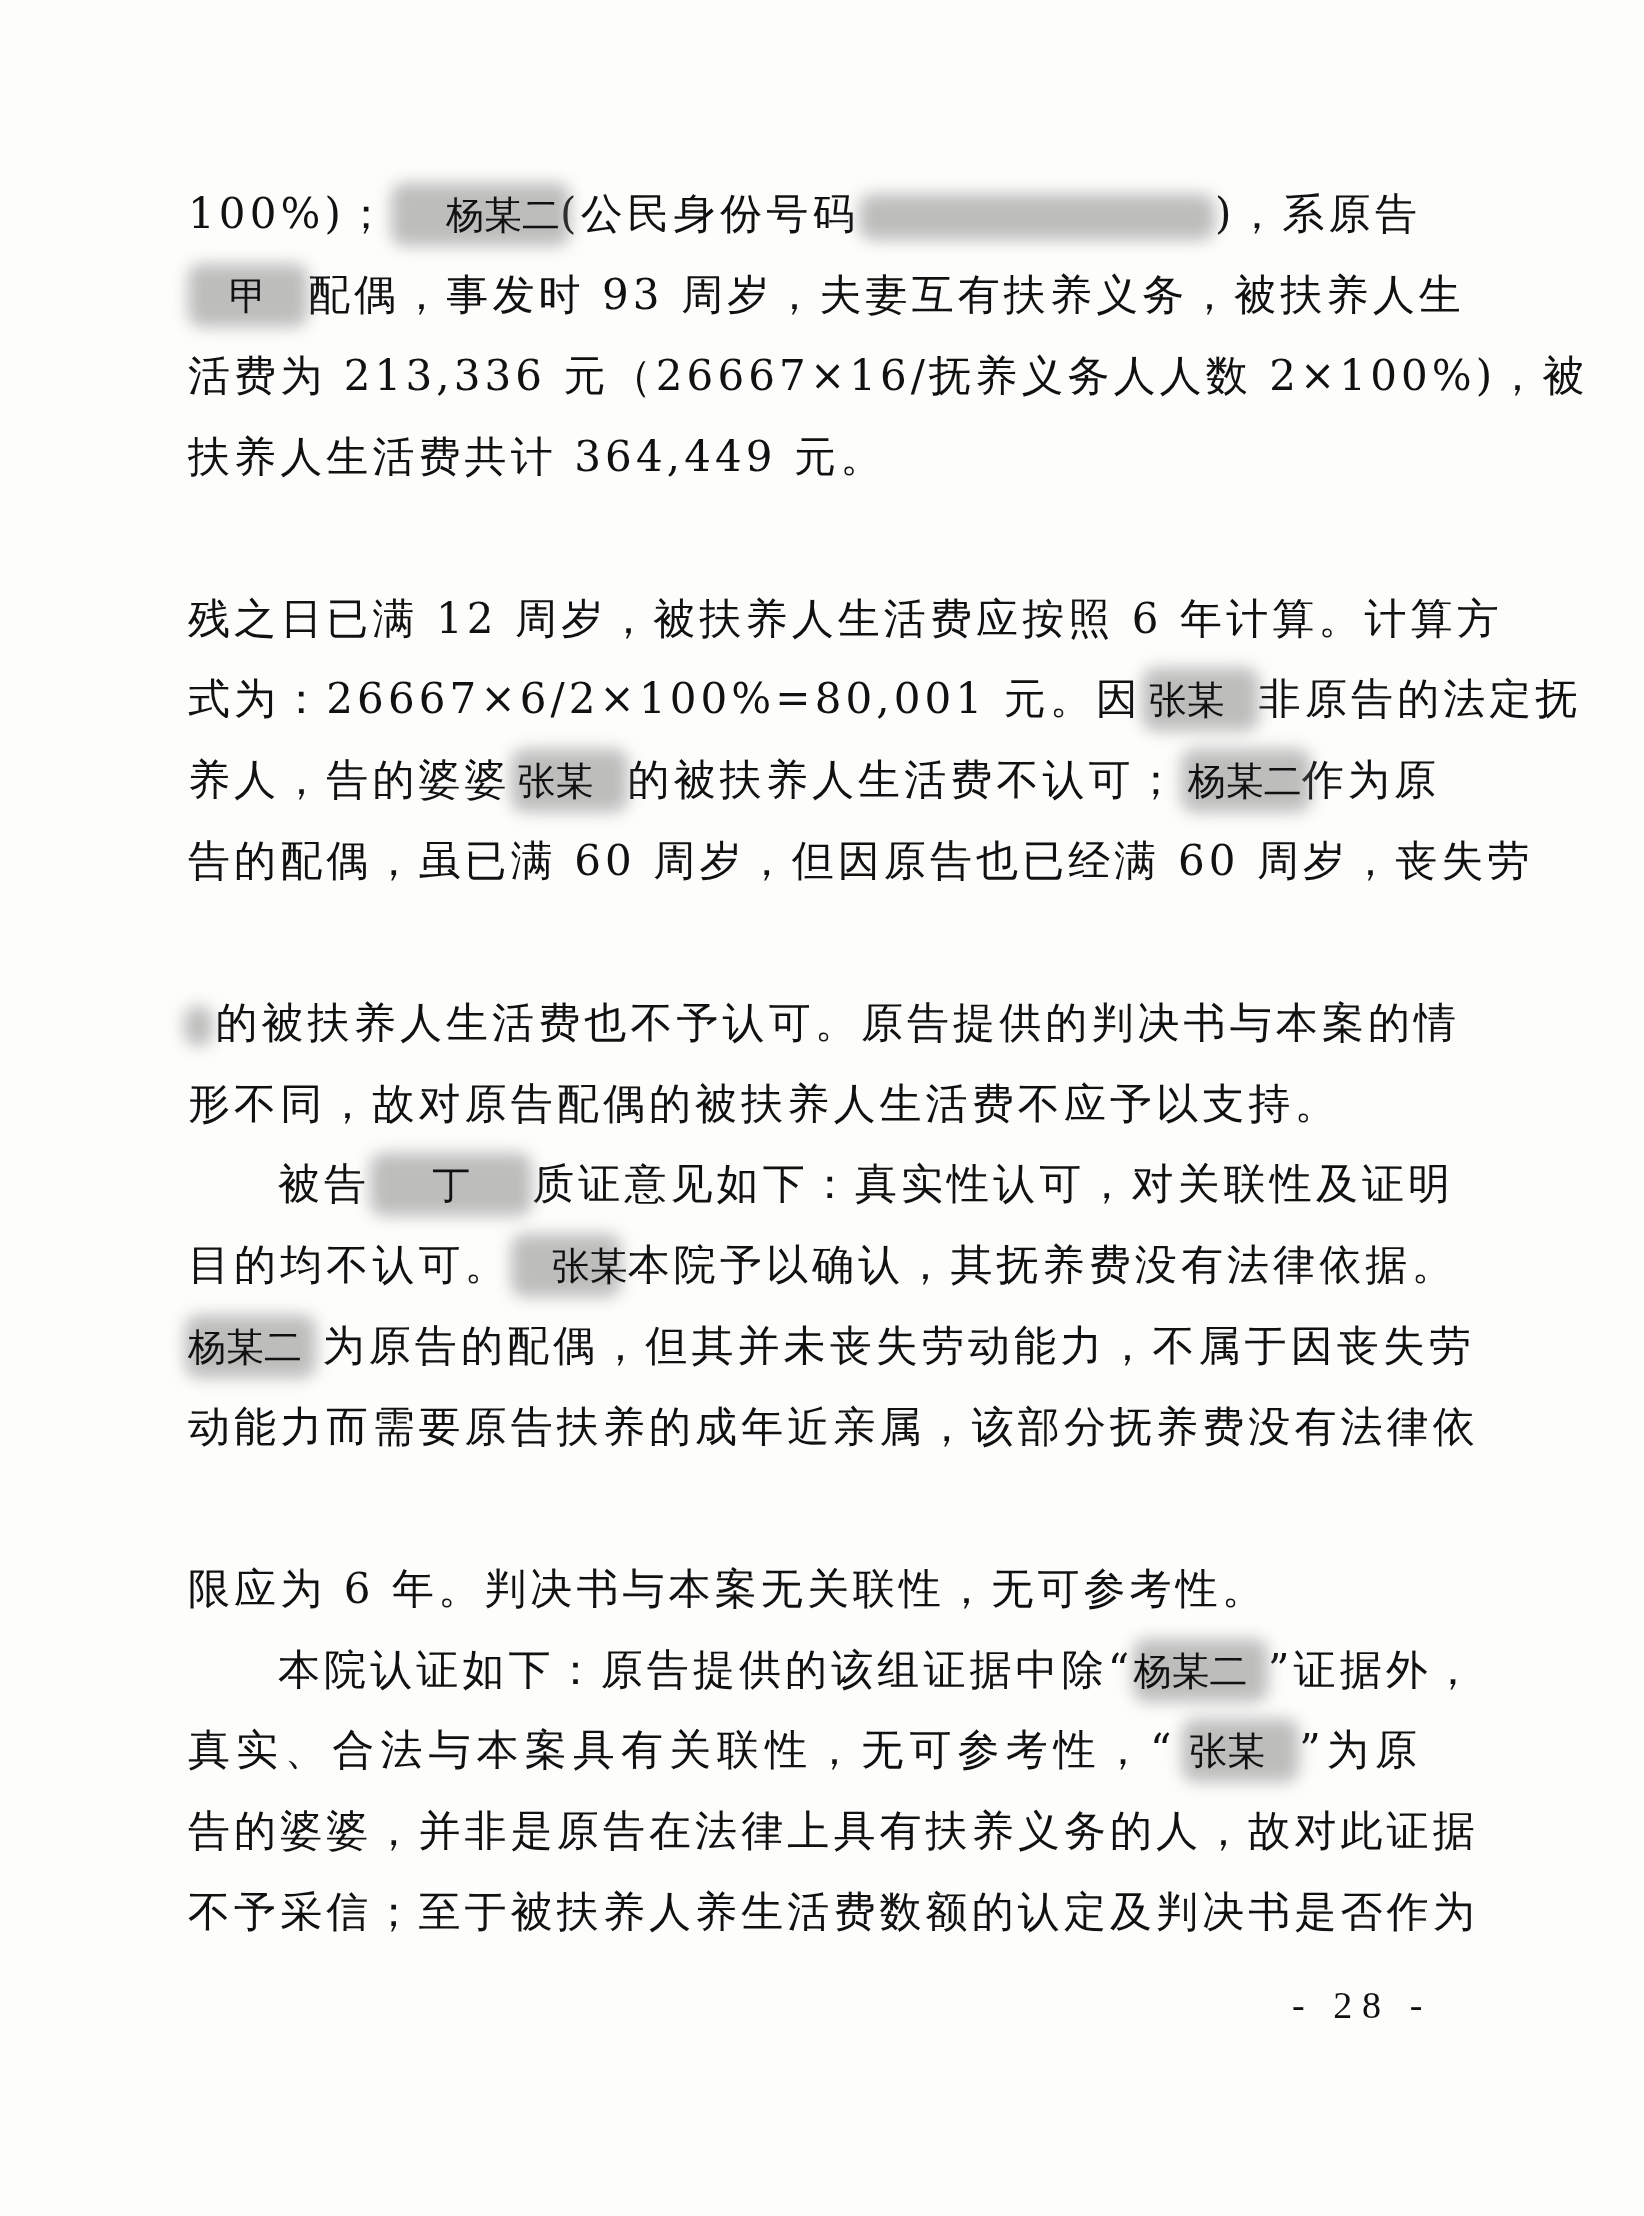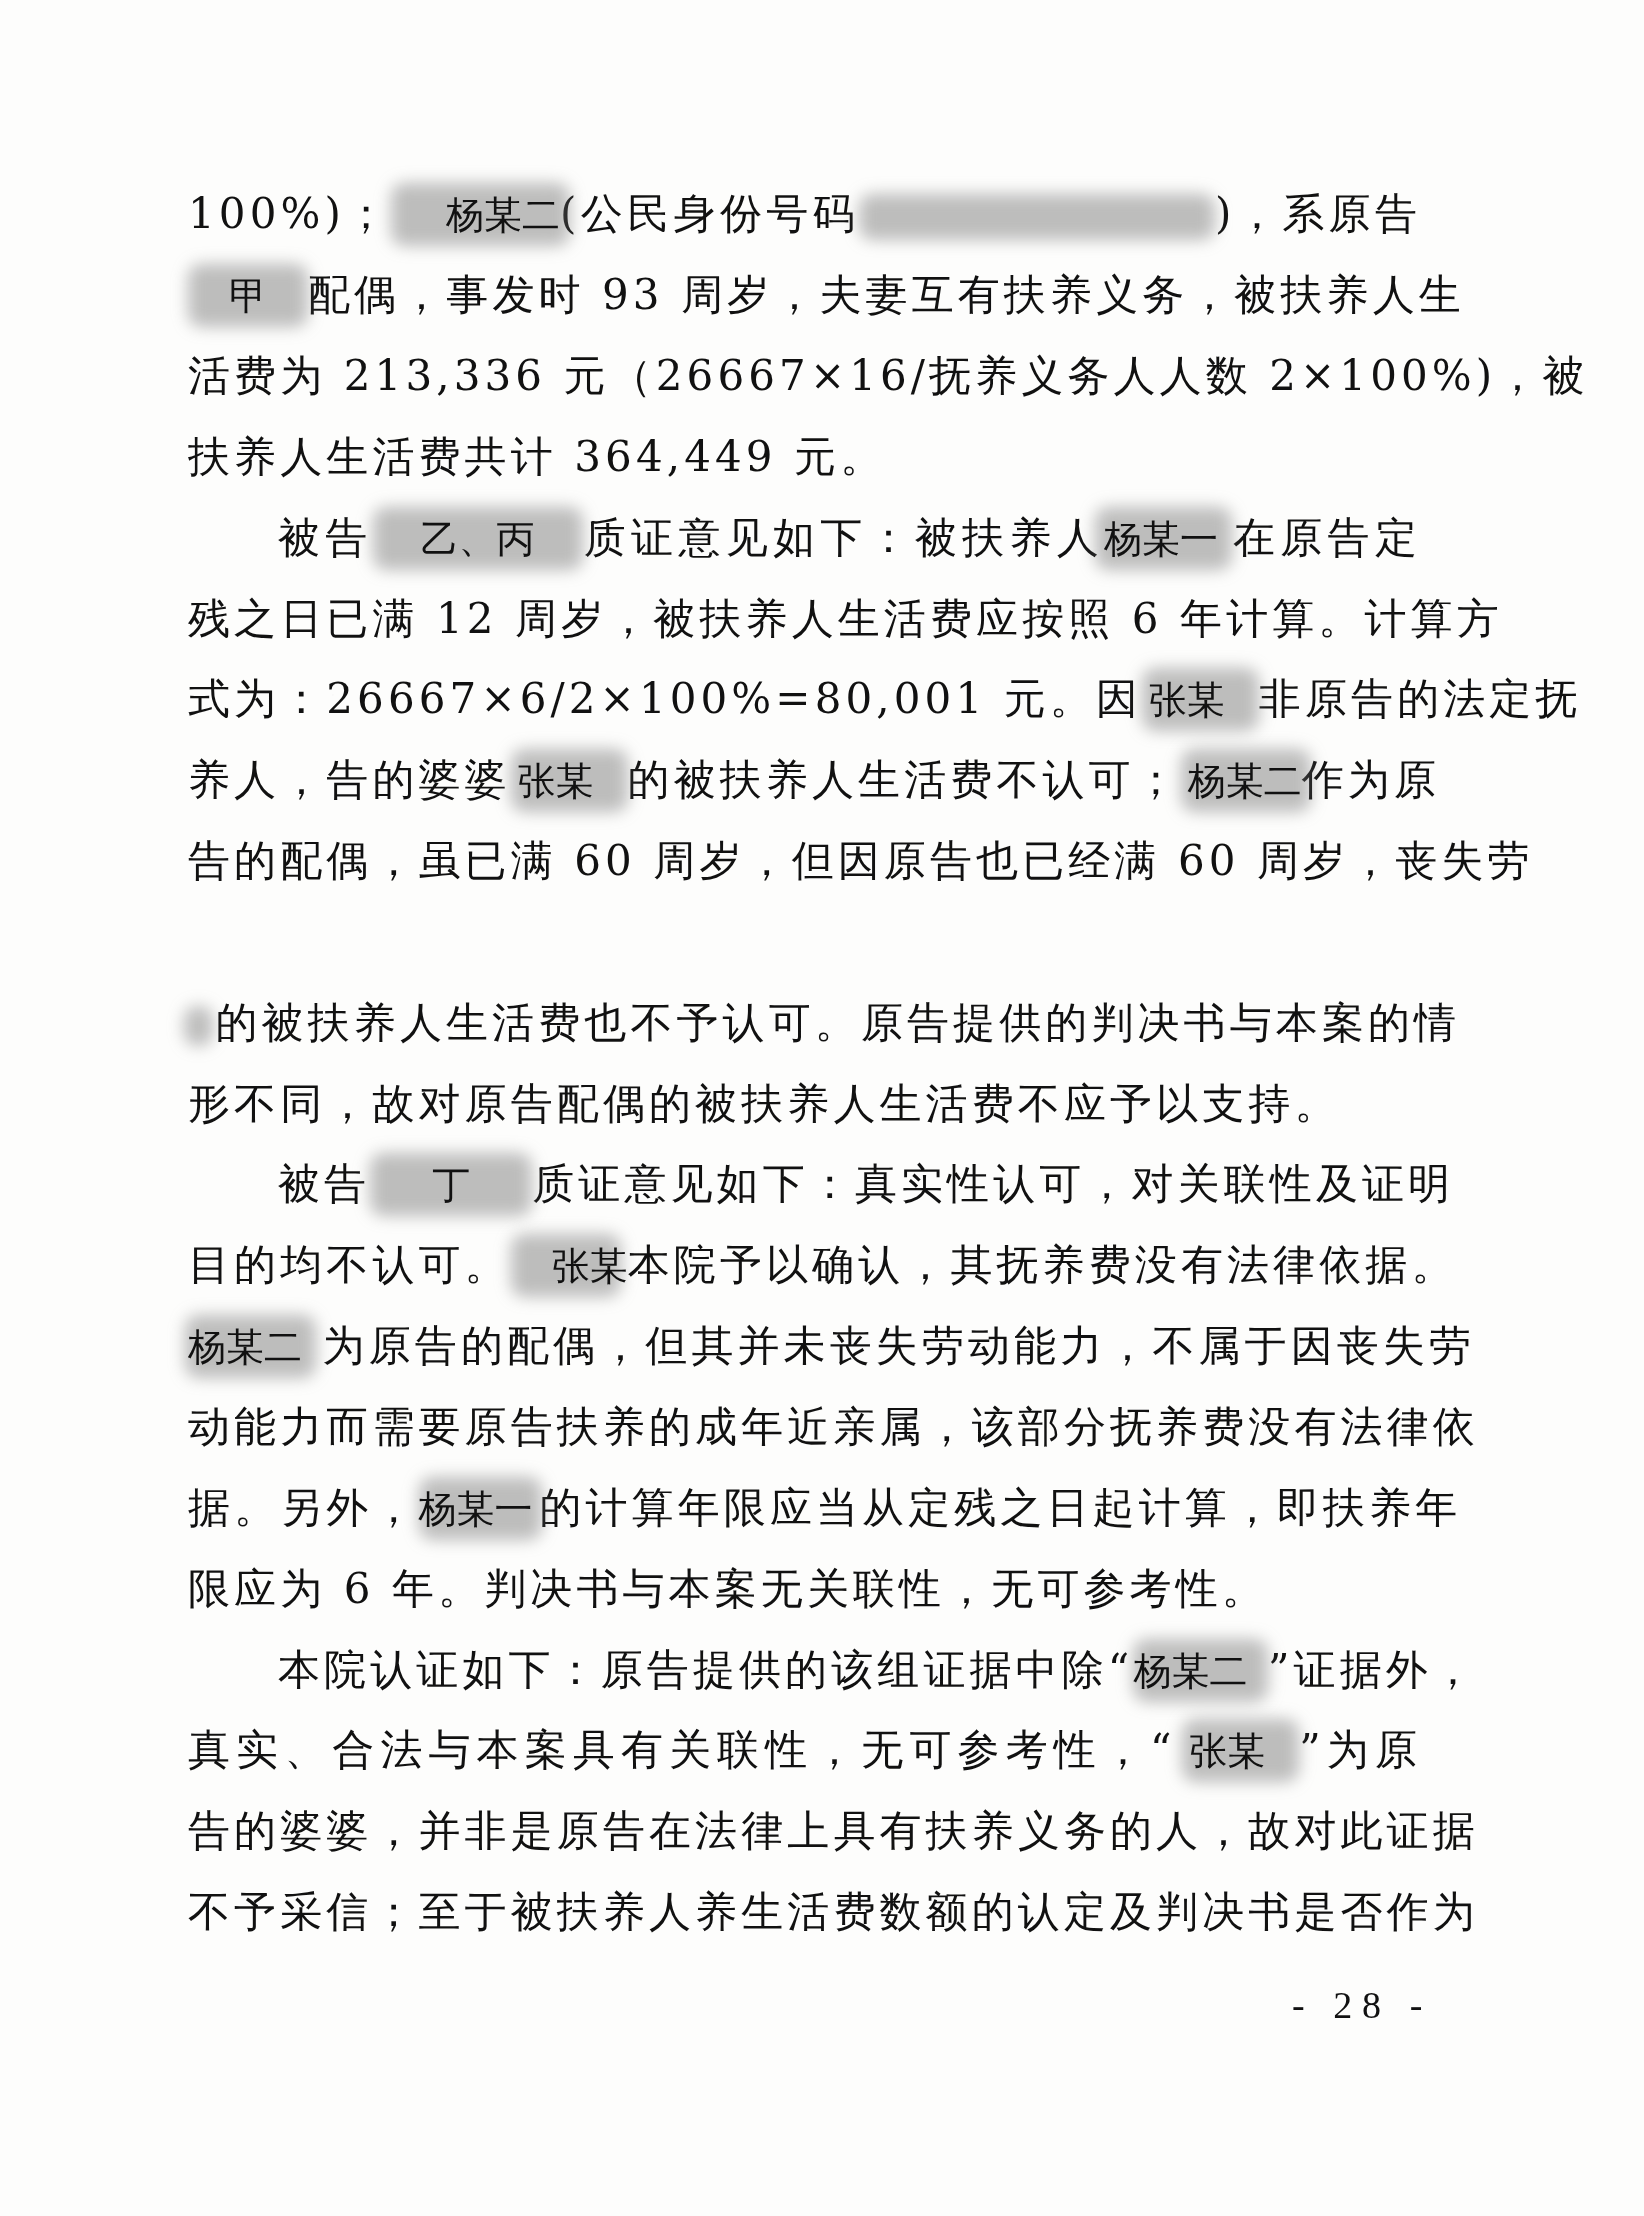--- a/index.html
+++ b/index.html
@@ -70,23 +70,20 @@
   </div>
 
   <div class="line" style="top:311px">
     <span>活费为 213,336 元（26667×16/抚养义务人人数 2×100%)，被</span>
   </div>
 
   <div class="line last" style="top:392px">
     <span>扶养人生活费共计 364,449 元。</span>
   </div>
 
-  <div class="line indent" style="top:473px">
-    <span>被告</span><span class="redact-wrap" style="margin-left:48px;margin-right:48px"><span class="blob" style="left:-48px;right:-48px"></span><span class="visible">乙、丙</span></span><span>质证意见如下：被扶养人</span><span class="redact-wrap" style="margin-right:13.7px"><span class="blob" style="right:-13.7px"></span><span class="visible">杨某一</span></span><span>在原告定</span>
-  </div>
 
   <div class="line" style="top:554px">
     <span>残之日已满 12 周岁，被扶养人生活费应按照 6 年计算。计算方</span>
   </div>
 
   <div class="line" style="top:634px">
     <span>式为：26667×6/2×100%=80,001 元。因</span><span class="redact-wrap" style="margin-left:6.9px;margin-right:34px"><span class="blob" style="left:-6.9px;right:-34px"></span><span class="visible">张某</span></span><span>非原告的法定抚</span>
   </div>
 
   <div class="line" style="top:715px">
@@ -115,23 +112,20 @@
   </div>
 
   <div class="line" style="top:1281px">
     <span class="redact-wrap" style="margin-right:20.6px"><span class="blob" style="left:-2.7px;right:-13.7px"></span><span class="visible">杨某二</span></span><span>为原告的配偶，但其并未丧失劳动能力，不属于因丧失劳</span>
   </div>
 
   <div class="line" style="top:1362px">
     <span>动能力而需要原告扶养的成年近亲属，该部分抚养费没有法律依</span>
   </div>
 
-  <div class="line" style="top:1443px">
-    <span>据。另外，</span><span class="redact-wrap" style="margin-right:6.9px"><span class="blob" style="left:0;right:-9.6px"></span><span class="visible">杨某一</span></span><span>的计算年限应当从定残之日起计算，即扶养年</span>
-  </div>
 
   <div class="line last" style="top:1524px">
     <span>限应为 6 年。判决书与本案无关联性，无可参考性。</span>
   </div>
 
   <div class="line indent" style="top:1605px">
     <span>本院认证如下：原告提供的该组证据中除“</span><span class="redact-wrap" style="margin-right:20.6px"><span class="blob" style="left:0;right:-20.6px"></span><span class="visible">杨某二</span></span><span>”证据外，</span>
   </div>
 
   <div class="line" style="top:1685px">

